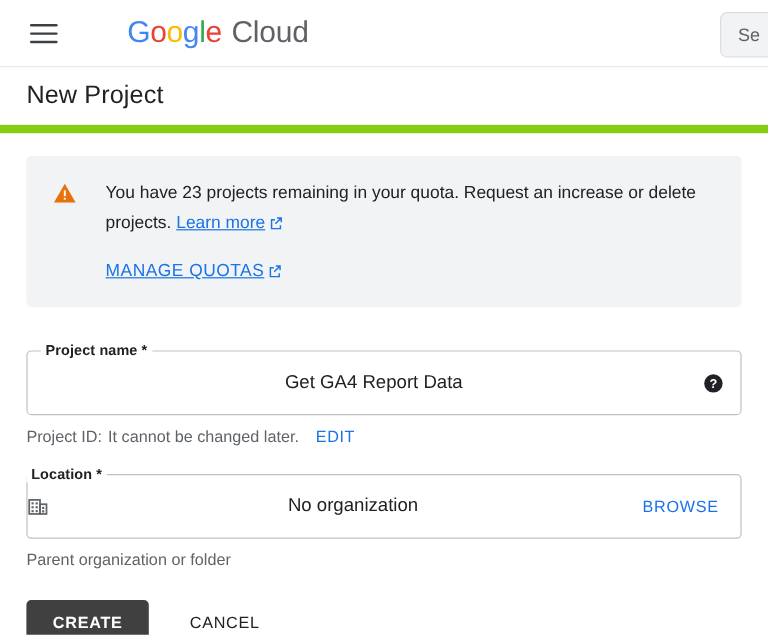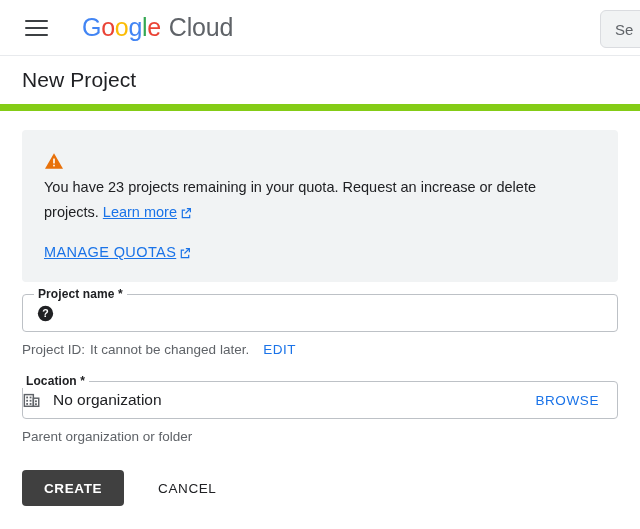--- a/index.html
+++ b/index.html
@@ -16,20 +16,21 @@
 
   
   .topbar {
     position: relative;
     height: 56px;
     display: flex;
     align-items: center;
     background: #ffffff;
     border-bottom: 1px solid #e8eaed;
     padding-left: 14px;
+    gap: 24px;
   }
 
   .hamburger {
     width: 44px;
     height: 40px;
     display: flex;
     flex-direction: column;
     justify-content: center;
     align-items: center;
     gap: 5px;
@@ -105,22 +106,21 @@
   .content {
     padding: 19px 22px 0 22px;
   }
 
   
   .banner {
     background: #f1f3f4;
     border-radius: 4px;
     display: flex;
     padding: 18px 8px 20px 22px;
-    margin-bottom: 12px;
-    flex-direction: column;
+    margin-bottom: 36px;
   }
   .warn-icon {
     flex: 0 0 auto;
     width: 22px;
     margin-right: 22px;
     padding-top: 4px;
   }
   .banner-body { flex: 1 1 auto; padding-top: 1px; }
   .banner-text {
     font-size: 14.5px;
@@ -145,28 +145,29 @@
     font-size: 14.5px;
     color: #1a73e8;
     text-decoration: underline;
     letter-spacing: 0.4px;
     cursor: pointer;
   }
 
   
   .field {
     position: relative;
-    height: 38px;
+    height: 54px;
     border: 1px solid #bdc1c6;
     border-radius: 4px;
     display: flex;
     align-items: center;
     padding: 0 14px;
     background: #fff;
     margin-top: 10px;
+    text-align: center;
   }
   .field-label {
     position: absolute;
     top: -8px;
     left: 11px;
     background: #ffffff;
     padding: 0 4px;
     font-size: 12px;
     font-weight: bold;
     color: #202124;
@@ -298,20 +299,21 @@
       </div>
       <span class="manage-quotas"><span>MANAGE QUOTAS</span><span class="ext-icon"><svg width="12" height="12" viewBox="0 0 14 14">
               <path d="M2 3 h4 v1.4 H3.4 v7.2 h7.2 V9 H12 v4 H2 Z" fill="#1a73e8"></path>
               <path d="M8 1.2 h4.8 V6 h-1.4 V3.6 L6.9 8.1 L5.9 7.1 L10.4 2.6 H8 Z" fill="#1a73e8"></path>
             </svg></span></span>
     </div>
   </div>
 
   <div class="field">
     <span class="field-label">Project name *</span>
+    <span class="field-value">Get GA4 Report Data</span>
     <span class="help-icon">
       <svg width="17" height="17" viewBox="0 0 20 20">
         <circle cx="10" cy="10" r="9" fill="#202124"></circle>
         <text x="10" y="14.6" text-anchor="middle" font-family="Liberation Sans, sans-serif" font-size="12.5" font-weight="bold" fill="#ffffff">?</text>
       </svg>
     </span>
   </div>
 
   <div class="helper-row">
     <span>Project ID:</span>

